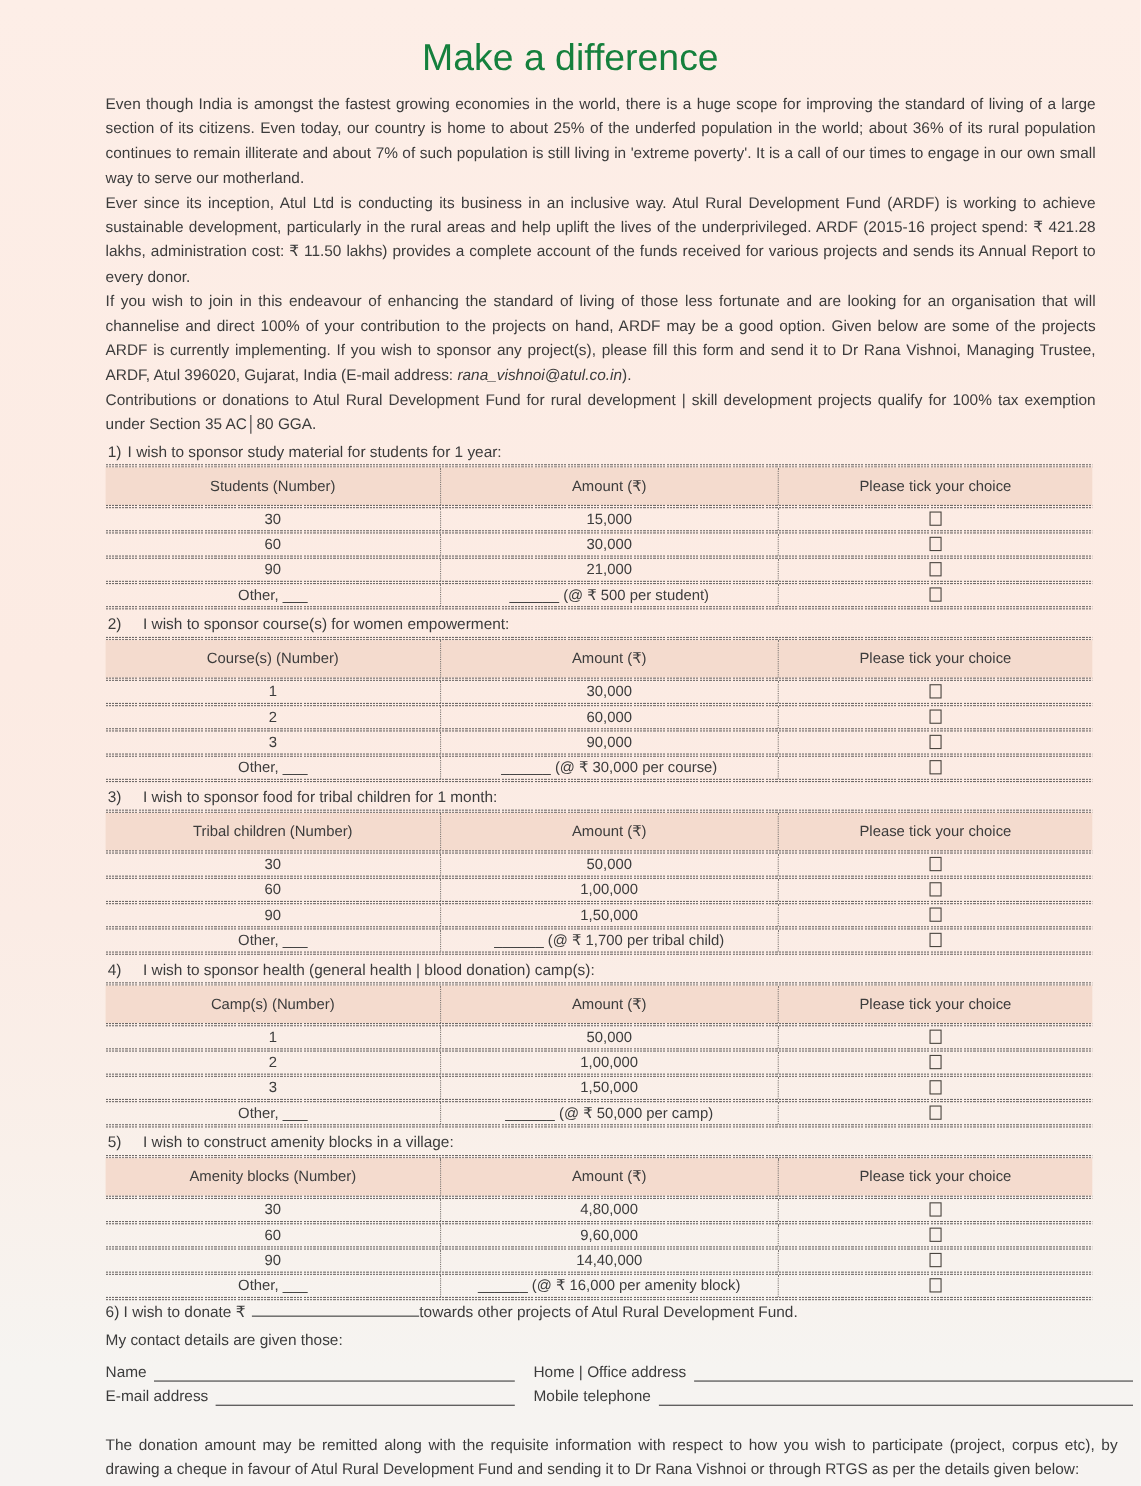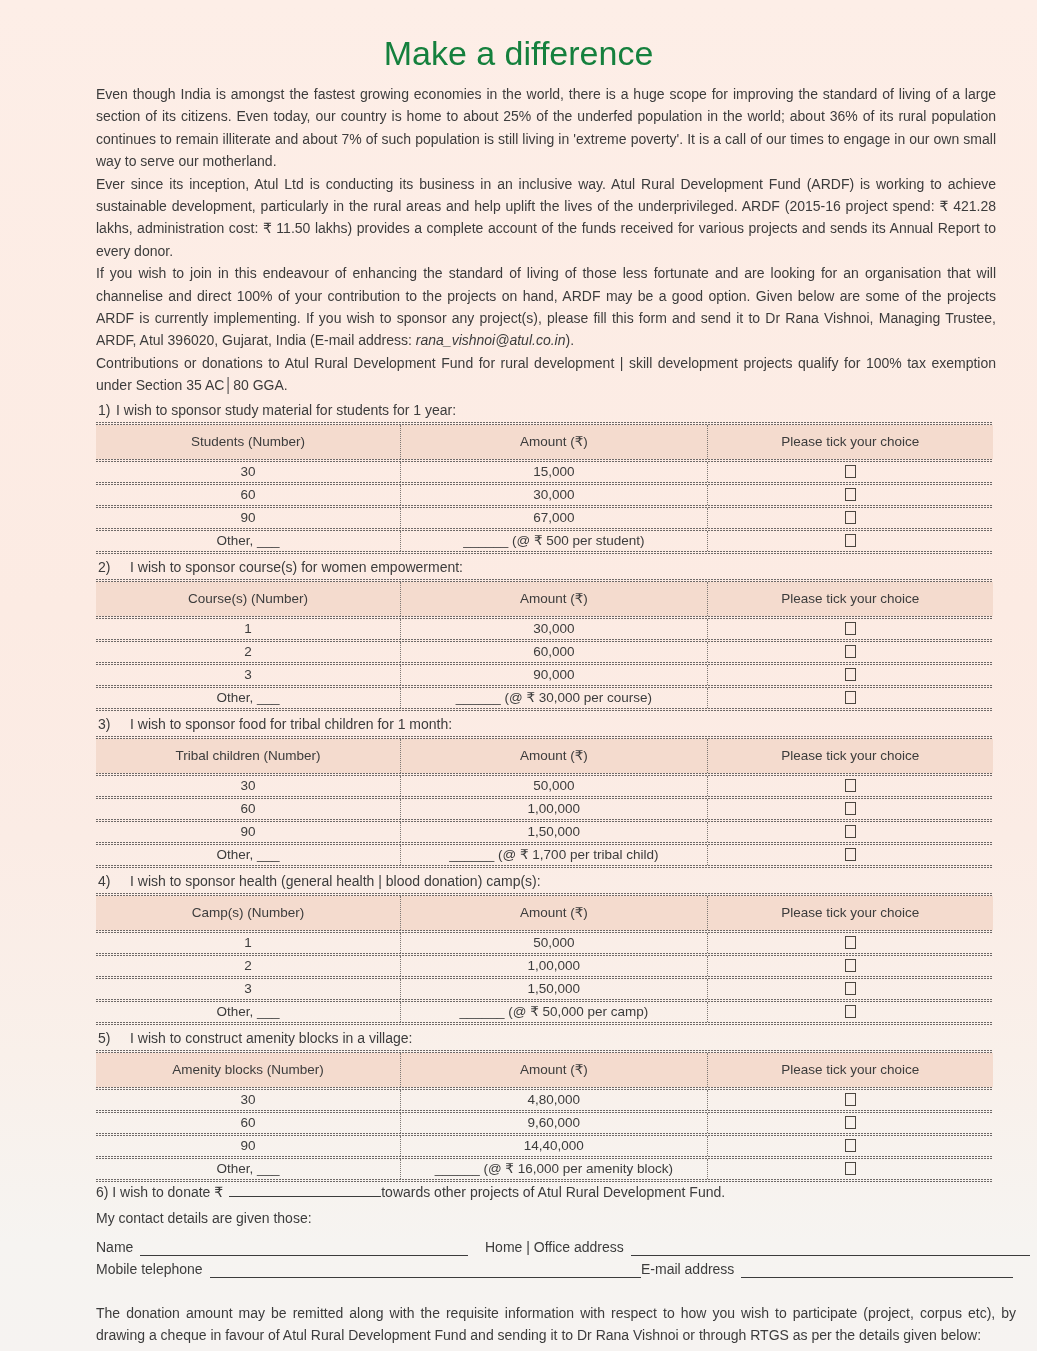--- a/index.html
+++ b/index.html
@@ -113,21 +113,21 @@
         <div class="row">
           <div class="c c1">60</div>
           <div class="c c2">30,000</div>
           <div class="c c3">
             <span class="checkbox"></span>
           </div>
         </div>
         <div class="hsep"></div>
         <div class="row">
           <div class="c c1">90</div>
-          <div class="c c2">67,000</div>
+          <div class="c c2">21,000</div>
           <div class="c c3">
             <span class="checkbox"></span>
           </div>
         </div>
         <div class="hsep"></div>
         <div class="row">
           <div class="c c1">Other, ___</div>
           <div class="c c2">______ (@ ₹ 500 per student)</div>
           <div class="c c3">
             <span class="checkbox"></span>
@@ -315,28 +315,28 @@
     <div class="cpair left">
       <span class="flabel">Name</span>
       <span class="fill-line"></span>
     </div>
     <div class="cpair right">
       <span class="flabel">Home | Office address</span>
       <span class="fill-line"></span>
     </div>
   </div>
   <div class="contact-row second content wide">
+    <div class="cpair left">
+      <span class="flabel">E-mail address</span>
+      <span class="fill-line"></span>
+    </div>
     <div class="cpair right">
       <span class="flabel">Mobile telephone</span>
       <span class="fill-line"></span>
     </div>
-    <div class="cpair left">
-      <span class="flabel">E-mail address</span>
-      <span class="fill-line"></span>
-    </div>
   </div>
 
   <p class="remit">The donation amount may be remitted along with the requisite information with respect to how you wish to participate (project, corpus etc), by drawing a cheque in favour of Atul Rural Development Fund and sending it to Dr Rana Vishnoi or through RTGS as per the details given below:</p>
 
   <div class="bank content">
     <div class="bank-col b1">
       <div>Beneficiary : Atul Rural Development Fund</div>
 
     </div>
     <div class="bank-col b2">

